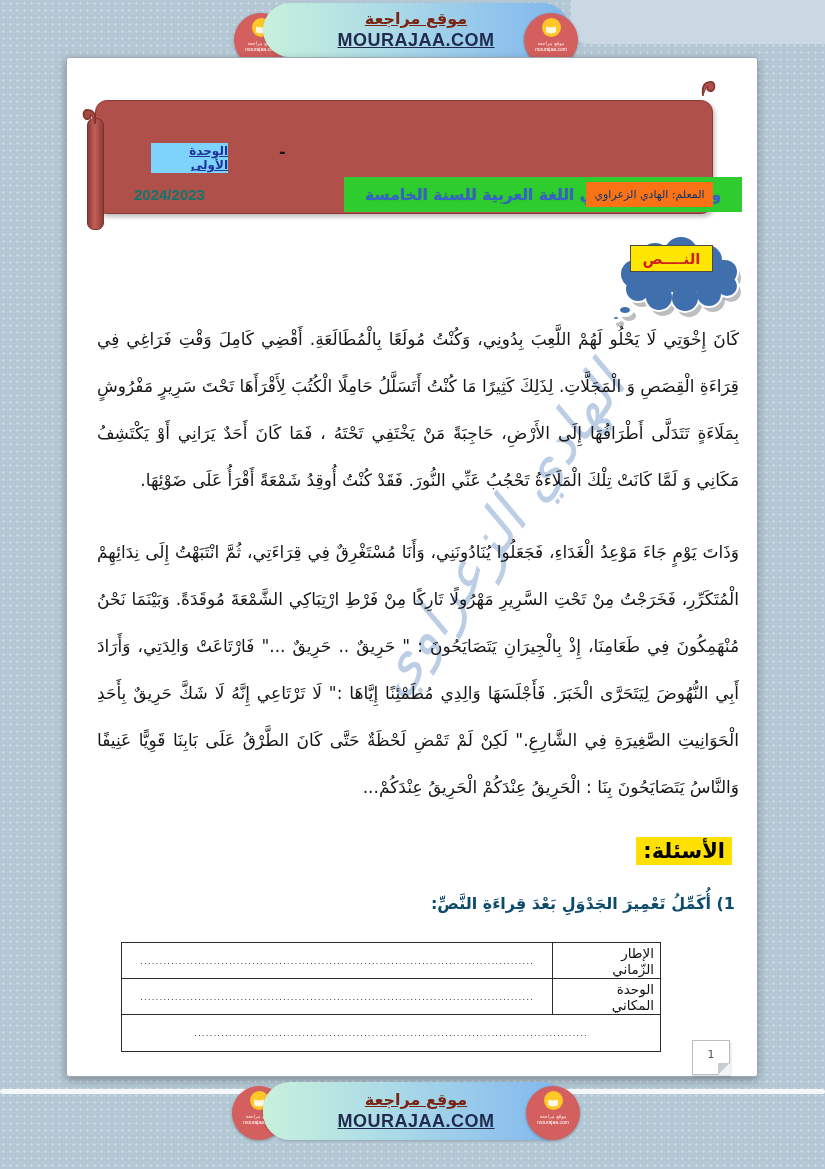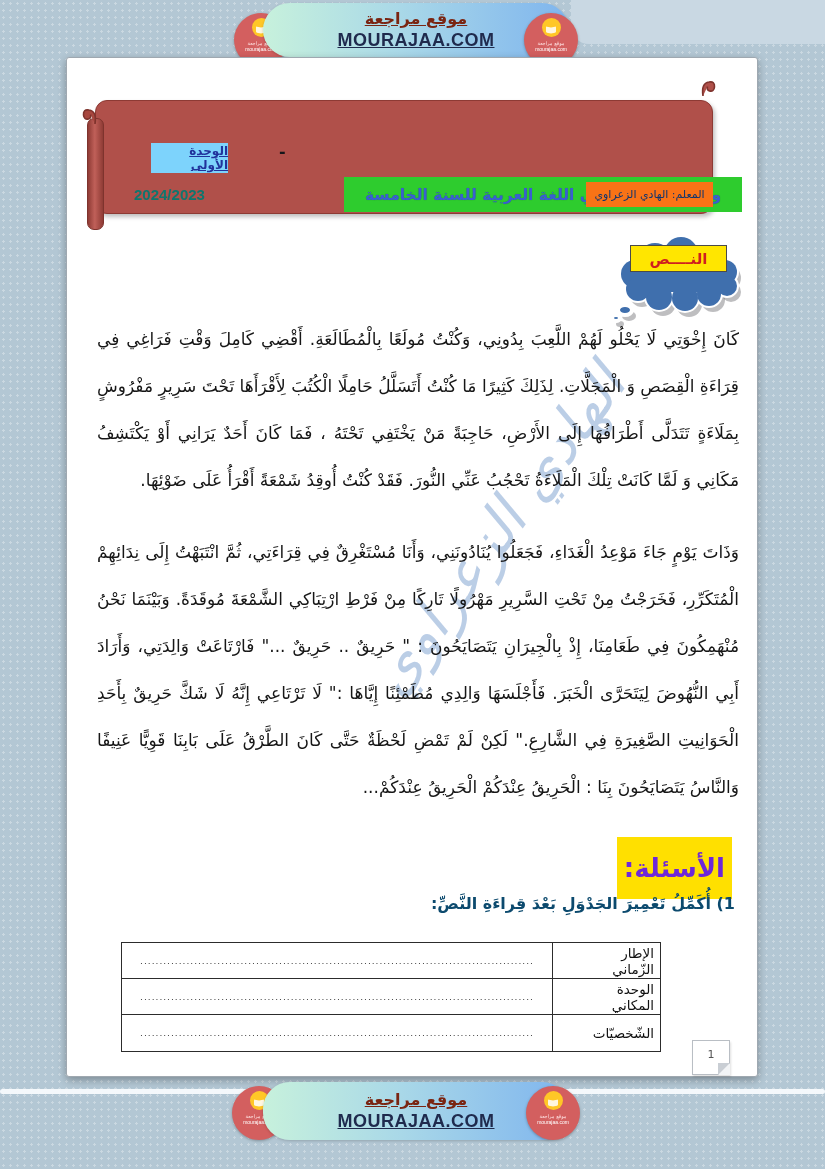--- a/index.html
+++ b/index.html
@@ -71,21 +71,21 @@
                  font-family:"Liberation Sans",sans-serif; }
   .teacher {
     left:519px; top:124px; width:127px; height:25px; background:#f97316;
     display:flex; align-items:center; justify-content:center;
     color:#0d3470; font-weight:normal; font-size:11px; direction:rtl;
   }
 
   
   .cloud { left:544px; top:176px; width:136px; height:96px; }
   .cloud-label {
-    left:563px; top:187px; width:97px; height:27px; background:#ffe600; border:1px solid #4a4a4a;
+    left:563px; top:187px; width:83px; height:27px; background:#ffe600; border:1px solid #4a4a4a;
     display:flex; align-items:center; justify-content:center;
     color:#cf1f1f; font-weight:bold; font-size:15px; direction:rtl;
   }
 
   
   .watermark {
     left:110px; top:438px; width:640px; text-align:center;
     transform:rotate(-54deg); font-size:58px; font-style:italic;
     color:#6b93c9; opacity:.45; letter-spacing:4px; direction:rtl; z-index:1;
     pointer-events:none; white-space:nowrap;
@@ -94,22 +94,22 @@
   
   .bodytext {
     left:30px; top:258px; width:642px; height:522px; overflow:hidden;
     direction:rtl; text-align:justify; color:#161616;
     font-size:17px; line-height:47px; z-index:2;
   }
   .bodytext p { margin-bottom:25px; }
 
   
   .q-heading {
-    right:25px; top:779px; background:#ffe000; color:#6d28d9;
-    font-weight:bold; font-size:26px; padding:16px 7px; direction:rtl; z-index:3;
+    right:25px; top:779px; background:#ffe000; color:#000000;
+    font-weight:bold; font-size:21px; padding:2px 7px; direction:rtl; z-index:3;
   }
   .q1 { right:22px; top:836px; color:#0c4a6e; font-weight:bold; font-size:16px; direction:rtl; z-index:3; }
 
   .qtable { left:54px; top:884px; width:540px; direction:rtl; border:1.5px solid #2c2c2c; z-index:3; background:#fff; }
   .qrow { display:flex; height:36px; border-bottom:1px solid #2c2c2c; }
   .qrow:last-child { border-bottom:none; }
   .qlabel { width:108px; border-left:1px solid #2c2c2c; display:flex; align-items:center;
             padding-right:6px; font-size:13.5px; color:#111;padding-left:29px; }
   .qdots { flex:1; display:flex; align-items:center; justify-content:center; overflow:hidden;
            font-size:9px; letter-spacing:1px; color:#3a3a3a; white-space:nowrap; }
@@ -241,21 +241,20 @@
   <div class="abs qtable">
     <div class="qrow">
       <div class="qlabel">الإطار الزّماني</div>
       <div class="qdots">......................................................................................................</div>
     </div>
     <div class="qrow">
       <div class="qlabel">الوحدة المكاني</div>
       <div class="qdots">......................................................................................................</div>
     </div>
     <div class="qrow">
-      <div class="qlabel">الشّخصيّات</div>
       <div class="qdots">......................................................................................................</div>
     </div>
   </div>
 
   <div class="abs pagenum-box">
     <div class="num">1</div>
     <div class="fold-cut"></div>
     <div class="fold"></div>
   </div>
 </div>

